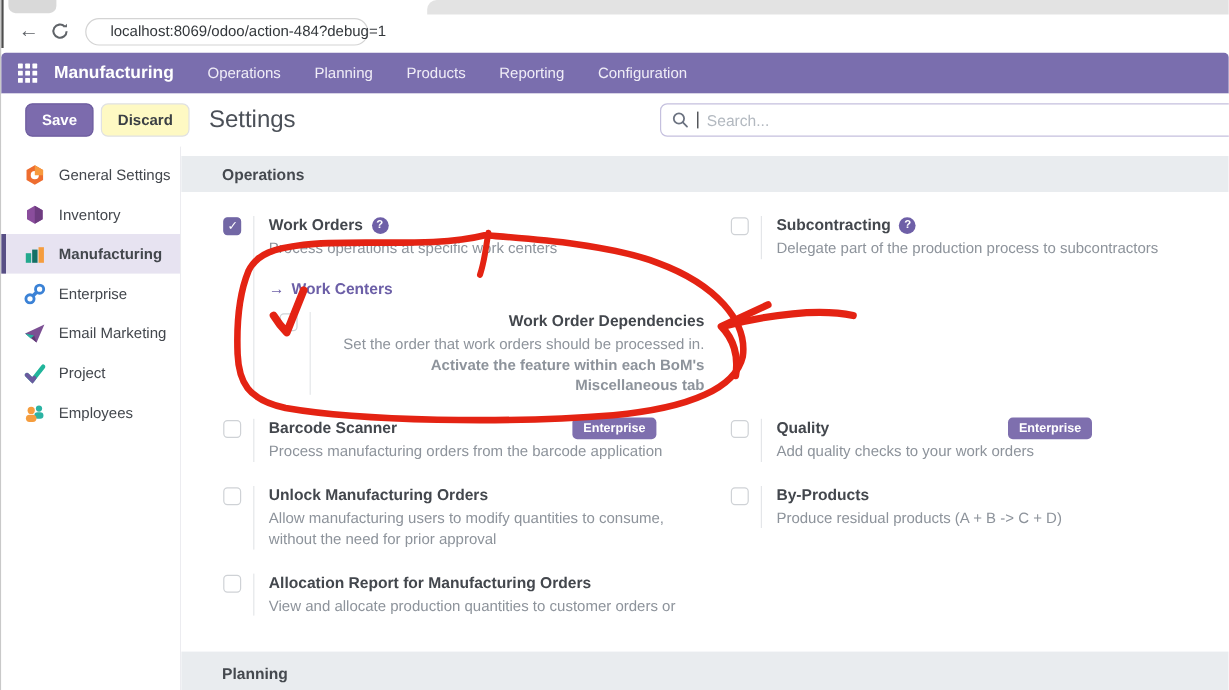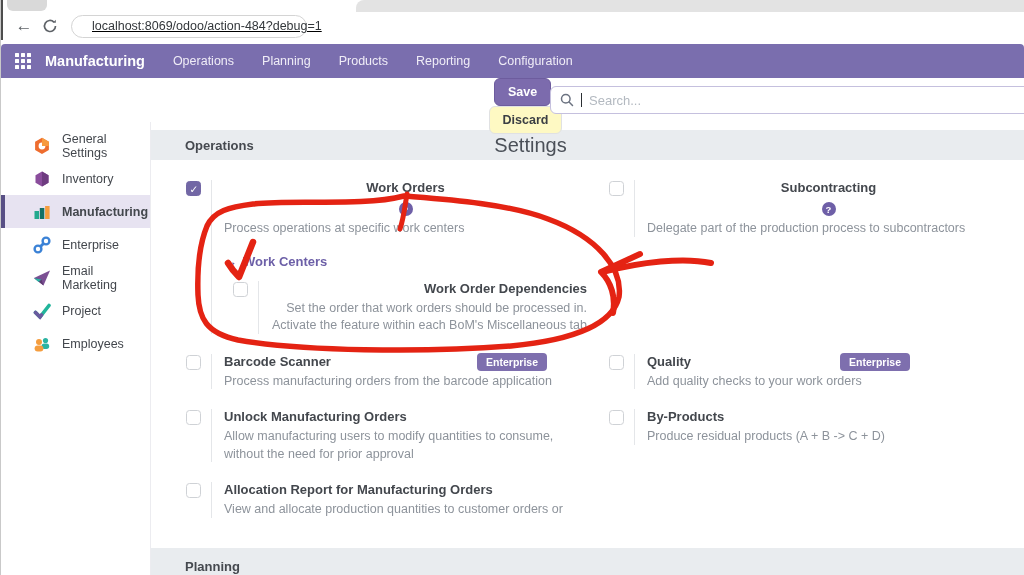--- a/index.html
+++ b/index.html
@@ -10,59 +10,59 @@
   }
 
   
   .chrome { position:relative; height:40px; background:#fff; }
   .win-edge { position:absolute; left:0; top:0; width:2px; height:40px; background:#4e4e4e; }
   .tabstrip { position:absolute; left:0; top:0; right:0; height:12px; background:#fff; }
   .tab-fragment { position:absolute; left:6px; top:0; width:40px; height:11px; background:#d9d9d9; border-radius:0 0 6px 6px; }
   .tabstrip-right { position:absolute; left:355px; top:0; right:0; height:12px; background:#e3e3e3; border-radius:8px 0 0 0; }
   .toolbar { position:absolute; top:12px; left:0; right:0; height:28px; display:flex; align-items:center; padding-left:10px; }
   .nav-btn { width:26px; height:24px; display:flex; align-items:center; justify-content:center; color:#5f6368; font-size:17px; cursor:pointer; }
-  .url-pill { margin-left:8px; display:flex; align-items:center; gap:8px; height:23px; width:236px; border:1px solid #d4d4d4; border-radius:12px; padding:0 12px; background:#fff;text-decoration:underline; }
+  .url-pill { margin-left:8px; display:flex; align-items:center; gap:8px; height:23px; width:236px; border:1px solid #d4d4d4; border-radius:12px; padding:0 12px; background:#fff; }
   .url-text { font-size:12.5px; color:#33373b; white-space:nowrap; }
 
   
   .onav { height:34px; margin-top:4px; background:#7a6eae; display:flex; align-items:center; padding:0 14px; gap:8px; border-radius:4px 4px 0 0; }
   .grid-icon { width:16px; height:16px; display:grid; grid-template-columns:repeat(3,4px); grid-template-rows:repeat(3,4px); gap:2px; cursor:pointer; }
   .grid-icon i { background:#fff; border-radius:0.5px; }
   .app-name { color:#fff; font-size:14.5px; font-weight:700; margin:0 10px 0 6px; cursor:pointer; }
   .onav-item { color:#f0edf7; font-size:12.5px; padding:0 10px; cursor:pointer; }
 
   
-  .cpanel { height:44px; background:#fff; display:flex; align-items:center; padding-left:20px; position:relative;flex-direction:column; }
+  .cpanel { height:44px; background:#fff; display:flex; align-items:center; padding-left:20px; position:relative; }
   .btn { font-size:12.5px; font-weight:700; border-radius:6px; padding:6px 13px; cursor:pointer; border:1px solid transparent; }
   .btn-save { background:#7c6bad; color:#fff; border-color:#6d5c9e; }
   .btn-discard { background:#fef9c3; color:#3b3f44; border-color:#e0e1e3; margin-left:6px; }
   .cp-title { font-size:20px; color:#4b5058; margin-left:16px; }
   .search-box { position:absolute; left:549px; top:8px; width:500px; height:28px; border:1px solid #c5c0de; border-radius:6px; background:#fff; display:flex; align-items:center; padding:0 9px; gap:7px; }
   .caret { width:1px; height:14px; background:#2b2f33; }
   .search-ph { font-size:13px; color:#b3b9c0; }
 
   
   .main { display:flex; height:453px; }
   .sidebar { width:150px; background:#fff; border-right:1px solid #ececf0; padding-top:7px; flex-shrink:0; }
-  .side-item { height:33px; display:flex; align-items:center; gap:11px; padding-left:28px; font-size:12.5px; color:#43474d; cursor:pointer; border-left:4px solid transparent; }
+  .side-item { height:33px; display:flex; align-items:center; gap:11px; padding-left:15px; font-size:12.5px; color:#43474d; cursor:pointer; border-left:4px solid transparent; }
   .side-item.active { background:#e7e3f1; border-left-color:#584f85; font-weight:700; }
   .side-item .ic { width:18px; height:18px; flex-shrink:0; display:flex; }
 
   .content { flex:1; background:#fff; padding-top:8px; overflow:hidden; }
   .band { height:30px; background:#e9ecef; display:flex; align-items:center; padding-left:34px; font-size:13px; font-weight:700; color:#45494f; }
   .band-planning { margin-top:30px; height:40px; align-items:flex-start; padding-top:11px; }
 
   
   .sgrid { display:grid; grid-template-columns:1fr 1fr; column-gap:22px; row-gap:20px; padding:20px 14px 0 35px; align-items:start; }
   .srow { display:flex; position:relative; }
   .cb { width:15px; height:15px; border:1px solid #cfd2d6; border-radius:3.5px; background:#fff; flex-shrink:0; margin-top:1px; cursor:pointer; position:relative; }
   .cb.checked { background:#7267a5; border-color:#7267a5; }
   .cb.checked::after { content:"✓"; position:absolute; left:2.5px; top:0.5px; color:#fff; font-size:10.5px; font-weight:700; }
   .scontent { margin-left:10px; border-left:1px solid #e4e6e9; padding-left:12px; flex:1; }
-  .slabel-line { display:flex; align-items:center; gap:7px;flex-direction:column; }
+  .slabel-line { display:flex; align-items:center; gap:7px; }
   .slabel { font-size:13px; font-weight:700; color:#43474d; }
   .help { width:14px; height:14px; border-radius:50%; background:#6e5fa7; color:#fff; font-size:9.5px; font-weight:700; display:flex; align-items:center; justify-content:center; cursor:pointer; }
   .sdesc { font-size:12.5px; color:#8d939b; margin-top:4px; line-height:1.32; }
   .badge { position:absolute; top:-1px; background:#7e6fae; color:#fff; font-size:10.5px; font-weight:700; padding:3px 9px; border-radius:4px; }
   .srow.c1 .badge { right:40px; }
   .srow.c2 .badge { right:100px; }
   .sublink { margin-top:17px; font-size:13px; font-weight:700; color:#6c5fa7; display:flex; gap:6px; align-items:center; cursor:pointer; }
   .subrow { margin-top:12px; margin-left:9px;text-align:right; }
 
   
@@ -218,21 +218,21 @@
           <div class="sdesc">Process operations at specific work centers</div>
           <div class="sublink">
             <span>→</span>
             <span>Work Centers</span>
           </div>
           <div class="srow subrow">
             <span class="cb"></span>
             <div class="scontent">
               <div class="slabel">Work Order Dependencies</div>
               <div class="sdesc">Set the order that work orders should be processed in.</div>
-              <div class="sdesc" style="margin-top:1px;">Activate the feature within each BoM's Miscellaneous tab</div>
+              <div class="sdesc" style="margin-top:1px;font-weight:bold;">Activate the feature within each BoM's Miscellaneous tab</div>
             </div>
           </div>
         </div>
       </div>
 
       <div class="srow c2" style="grid-column:2;grid-row:1;">
         <span class="cb"></span>
         <div class="scontent">
           <div class="slabel-line">
             <span class="slabel">Subcontracting</span>

